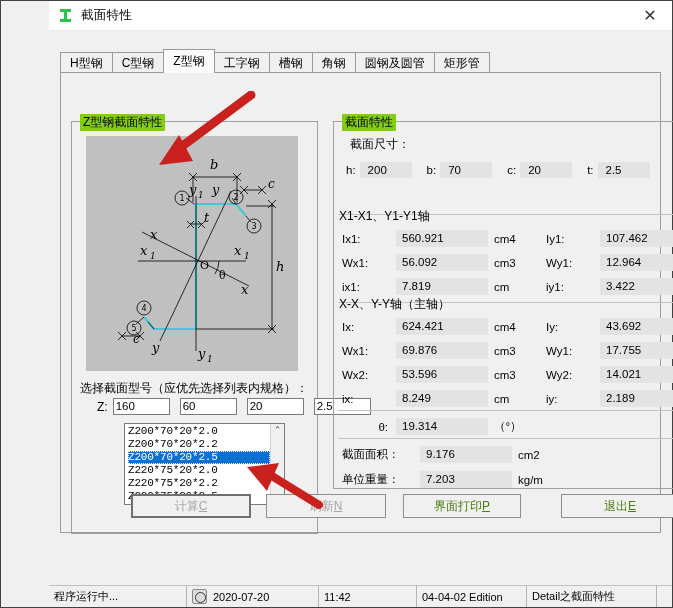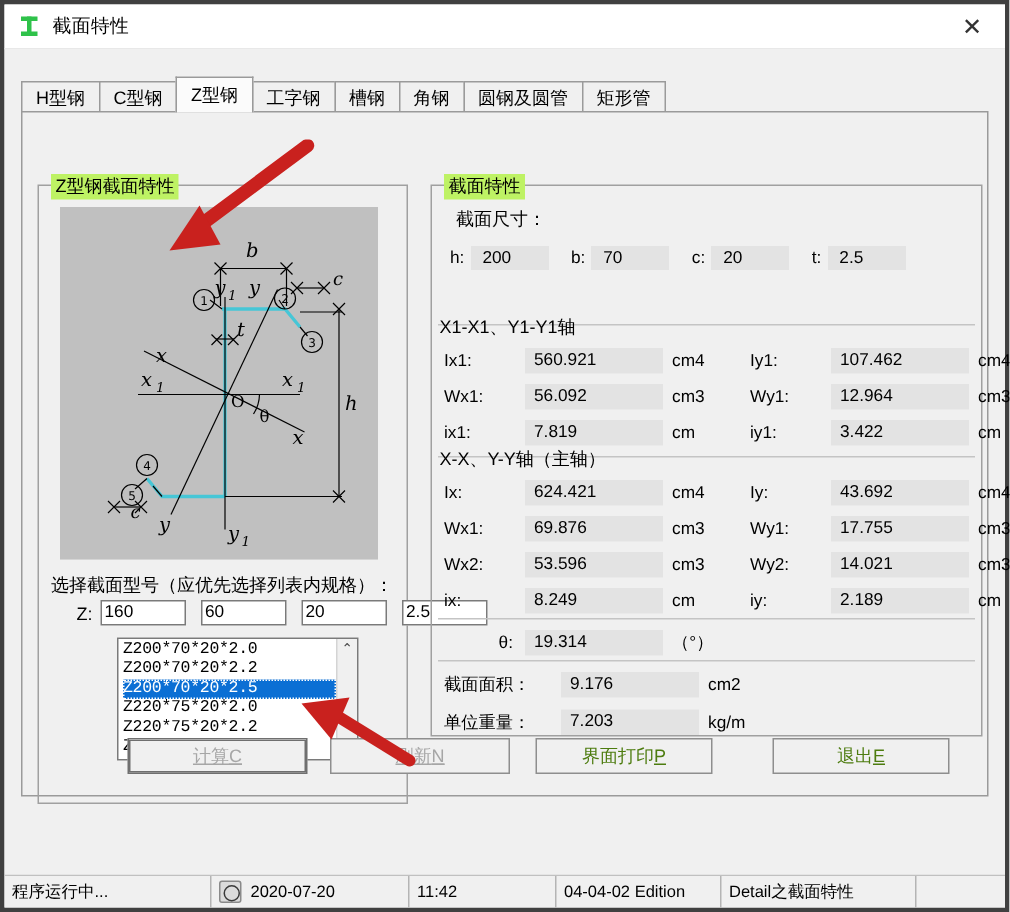--- a/index.html
+++ b/index.html
@@ -7,22 +7,22 @@
     margin: 0; padding: 0;
     width: 673px; height: 608px;
     background: #f0f0f0;
     font-family: "Liberation Sans", "DejaVu Sans", sans-serif;
     overflow: hidden;
   }
   .window {
     position: relative;
     width: 673px; height: 608px;
     background: #f0f0f0;
-    border: 3px solid #404040;
-    display: flex; flex-direction: column;
+    border: 1px solid #404040;
+    display: flex; flex-direction: column; padding-left: 48px;
   }
 
   
   .titlebar {
     height: 30px; min-height: 30px;
     background: #ffffff;
     display: flex; align-items: center;
     padding: 0 0 0 9px;
     border-bottom: 1px solid #e8e8e8;
   }
@@ -83,21 +83,21 @@
     border: 1px solid #9a9a9a;
   }
 
   
   .group {
     position: absolute;
     border: 1px solid #a0a0a0;
   }
   .group > .glabel {
     position: absolute; top: -8px; left: 8px;
-    background: #bef264; padding: 0 3px;
+    background: #84cc16; padding: 0 3px;
     font-size: 12px; color: #000; white-space: nowrap;
   }
 
   
   #grp-left { left: 10px; top: 48px; width: 247px; height: 413px; }
   
   #grp-right { left: 272px; top: 48px; width: 368px; height: 368px; }
 
   
   .diagram-box {
@@ -208,21 +208,21 @@
     position: absolute; left: 0; right: 0; bottom: 12px; height: 26px;
   }
   .btn {
     position: absolute; top: 0; height: 24px;
     border: 1px solid #8e8e8e;
     background: #f0f0f0;
     font-size: 12px; color: #4d7c0f;
     display: flex; align-items: center; justify-content: center;
     cursor: default;
   }
-  .btn.disabled { color: #a6a6a6; text-decoration: underline; }
+  .btn.disabled { color: #a6a6a6; }
   .btn.default { border: 1px solid #6f6f6f; box-shadow: 0 0 0 1px #6f6f6f inset; }
   .btn u { text-decoration: underline; }
   #btn-calc    { left: 70px;  width: 120px; }
   #btn-refresh { left: 205px; width: 120px; }
   #btn-print   { left: 342px; width: 118px; }
   #btn-exit    { left: 500px; width: 118px; }
 
   
   .statusbar {
     height: 22px; min-height: 22px;

